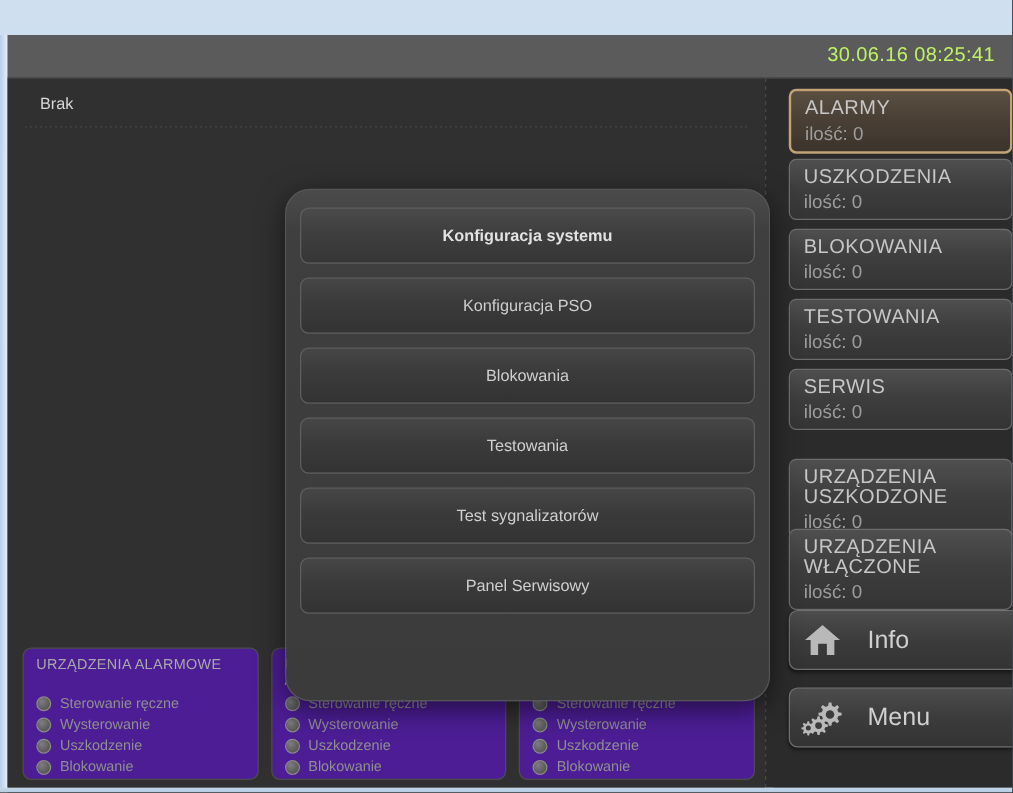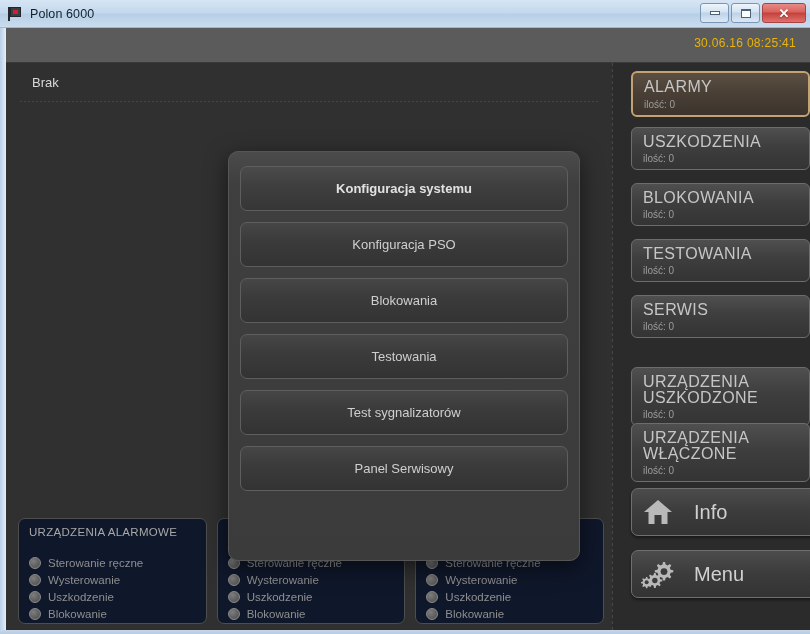--- a/index.html
+++ b/index.html
@@ -132,22 +132,22 @@
     position: absolute;
     left: 6px; top: 0;
     width: 804px; height: 35px;
     background: #5b5b5b;
     border-bottom: 1px solid #3a3a3a;
     box-sizing: border-box;
   }
   .datetime {
     position: absolute;
     right: 14px; top: 8px;
-    font-size: 12px;
-    color: #eab308;
+    font-size: 16px;
+    color: #bef264;
     letter-spacing: .3px;
     white-space: nowrap;
     margin-left: 13px;
   }
 
   
   .screen {
     position: absolute;
     left: 6px; top: 35px;
     width: 804px; height: 567px;
@@ -188,21 +188,21 @@
     left: 12px; bottom: 6px;
     width: 586px;
     height: 106px;
     display: flex;
     gap: 10px;
   }
   .panel {
     flex: 1 1 0;
     border: 1px solid #4d4d4d;
     border-radius: 7px;
-    background: #0f172a;
+    background: #4c1d95;
     box-sizing: border-box;
     padding: 7px 10px 6px 10px;
     overflow: hidden;
     position: relative;
   }
   .panel-title {
     font-size: 11.5px;
     color: #a8a8a8;
     letter-spacing: .3px;
     line-height: 13px;
@@ -251,21 +251,21 @@
     background: linear-gradient(180deg, #5a4f41 0%, #4a4036 45%, #3c342c 100%);
   }
   .sbtn-title {
     font-size: 16px;
     color: #c6c6c6;
     letter-spacing: .4px;
     line-height: 16px;
     white-space: pre-line;
   }
   .sbtn-count {
-    font-size: 10px;
+    font-size: 15px;
     color: #9d9d9d;
     margin-top: 3px;
   }
   .sbtn.alarm .sbtn-count { margin-top: 4px; }
 
   
   .abtn {
     position: absolute;
     left: 12px;
     width: 196px;
@@ -289,23 +289,23 @@
     font-size: 20px;
     color: #d0d0d0;
     margin-left: 10px;
   }
   .abtn svg { display: block; }
 
   
   .modal {
     position: absolute;
     left: 222px; top: 88px;
-    width: 352px;
+    width: 388px;
     height: 410px;
-    border-radius: 10px;
+    border-radius: 20px;
     background: linear-gradient(180deg, #4b4b4b 0%, #3f3f3f 8%, #3b3b3b 100%);
     border: 1px solid #565656;
     box-sizing: border-box;
     box-shadow: 0 6px 22px rgba(0,0,0,.55);
     padding: 14px 11px;
   }
   .mbtn {
     width: 100%;
     height: 45px;
     margin-bottom: 11px;
@@ -324,40 +324,20 @@
     font-weight: bold;
     color: #e2e2e2;
     background: linear-gradient(180deg, #4b4b4b 0%, #3f3f3f 42%, #363636 100%);
   }
 </style>
 </head>
 <body>
 
 <div class="app-window">
 
-  <div class="titlebar">
-    <div class="title-icon">
-      <div class="flagpole"></div>
-      <div class="flagbody"></div>
-      <div class="flagdot"></div>
-    </div>
-    <div class="title-text">Polon 6000</div>
-
-    <div class="winbtns">
-      <div class="winbtn">
-        <span class="gl-min"></span>
-      </div>
-      <div class="winbtn">
-        <span class="gl-max"></span>
-      </div>
-      <div class="winbtn close">
-        <span class="gl-close">✕</span>
-      </div>
-    </div>
-  </div>
 
   <div class="win-body">
     <div class="side-edge-l"></div>
     <div class="bottom-edge"></div>
 
     <div class="topstrip">
       <div class="datetime">30.06.16  08:25:41</div>
     </div>
 
     <div class="screen">

